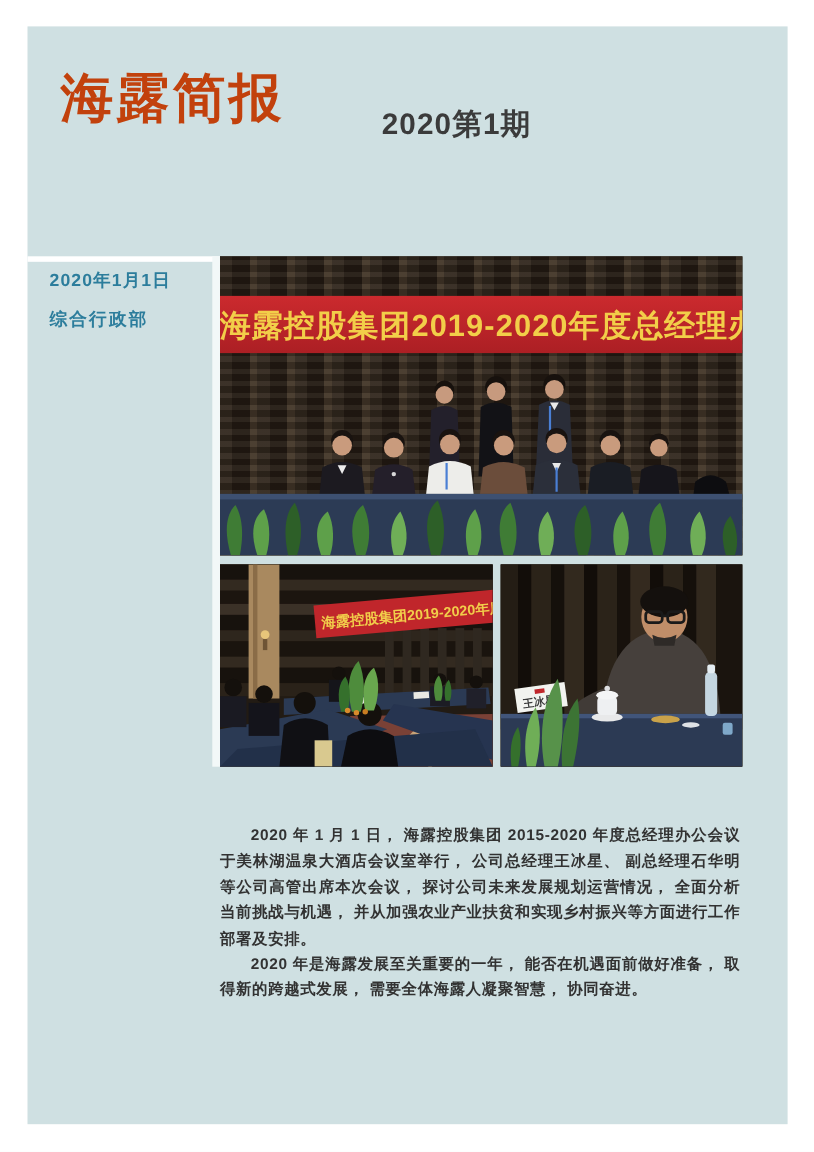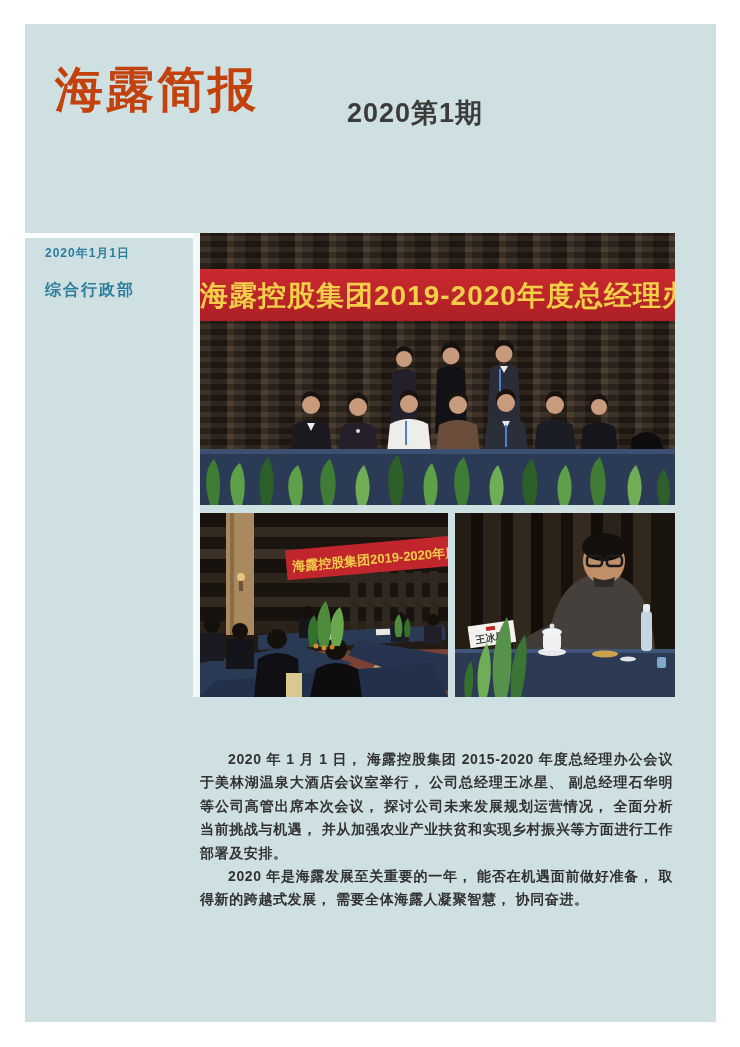--- a/index.html
+++ b/index.html
@@ -15,21 +15,21 @@
   
   .masthead-title{
     left:55px;top:54px;font-size:48px;line-height:72px;font-weight:700;
     color:#c2410c;letter-spacing:3px;white-space:nowrap;
   }
   .masthead-issue{
     left:335px;top:95px;font-size:27px;font-weight:700;color:#3b3b3b;
     letter-spacing:1px;white-space:nowrap;margin-left:12px;
   }
   
-  .side-date{left:45px;top:245px;font-size:12px;font-weight:700;color:#2c7d9c;letter-spacing:1px;}
+  .side-date{left:45px;top:245px;font-size:16px;font-weight:700;color:#2c7d9c;letter-spacing:1px;}
   .side-dept{left:45px;top:280px;font-size:16px;font-weight:700;color:#2c7d9c;letter-spacing:2px;text-align:center;}
   
   .photo{overflow:hidden;background:#20180f;}
   .photo-main{left:200px;top:233px;width:475px;height:272px;}
   .photo-meeting{left:200px;top:513px;width:248px;height:184px;}
   .photo-speaker{left:455px;top:513px;width:220px;height:184px;}
   .curtain-v{
     position:absolute;inset:0;
     background:
       repeating-linear-gradient(0deg, rgba(255,255,255,0.045) 0 5px, rgba(0,0,0,0.18) 5px 11px),

